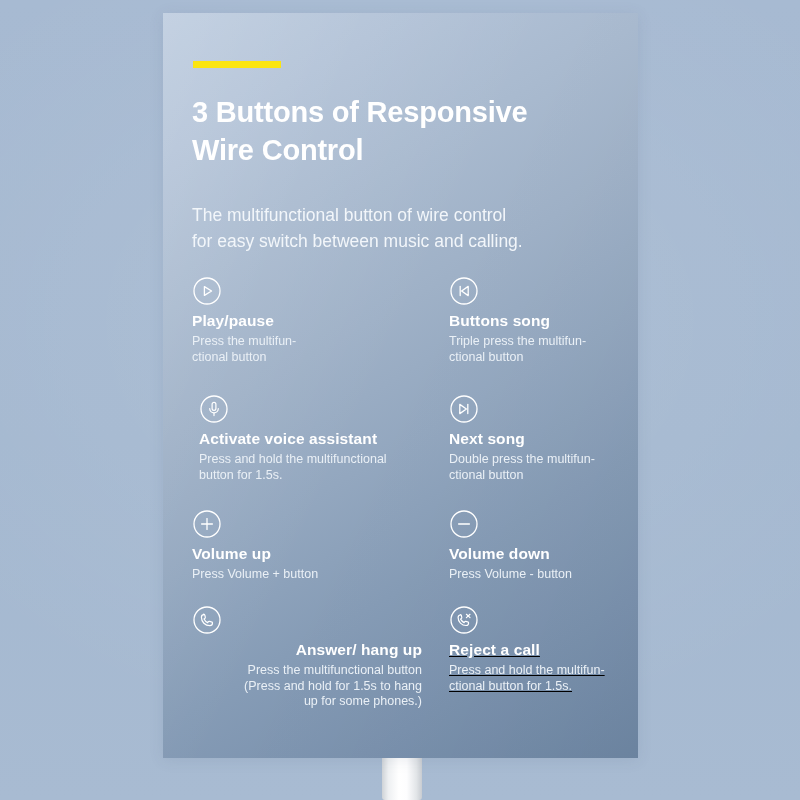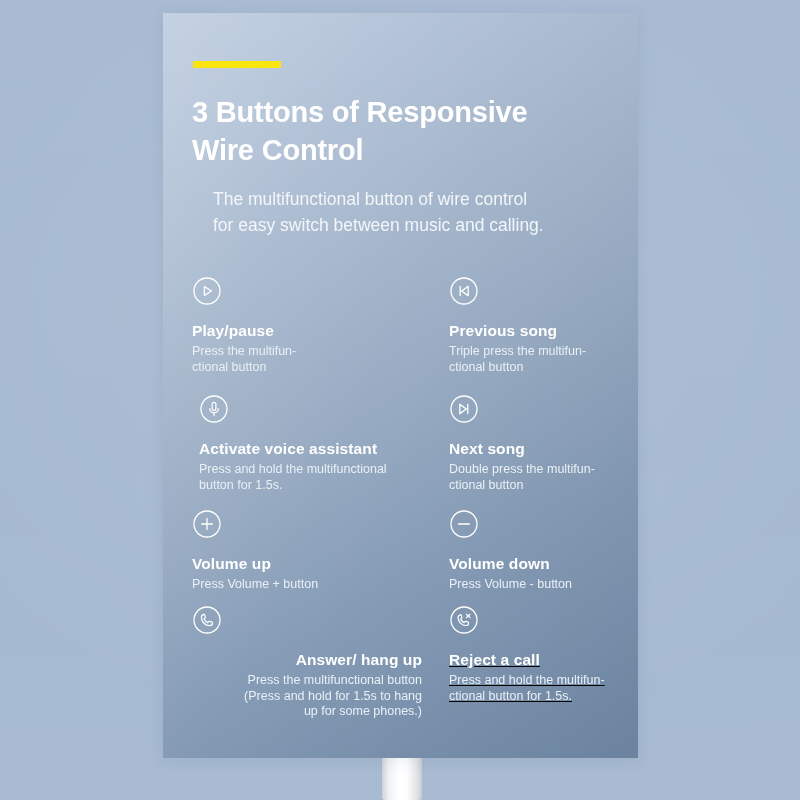--- a/index.html
+++ b/index.html
@@ -65,44 +65,43 @@
   .title{
     position:absolute;left:29px;top:80px;width:420px;
     color:#ffffff;
     font-size:29px;
     font-weight:bold;
     line-height:38px;
     letter-spacing:-0.2px;
   }
 
   .subtitle{
-    position:absolute;left:29px;top:173px;width:430px;
+    position:absolute;left:29px;top:189px;width:430px;
     color:#f2f6fa;
     font-size:17.5px;
     font-weight:400;
     line-height:26px;
     letter-spacing:0px;
-    margin-left:21px;
   }
 
   
   .feature{
     position:absolute;
     width:215px;
   }
   .feature .ic{
     width:30px;height:30px;display:block;
   }
   .feature .ic svg{display:block;}
   .feature .f-title{
     color:#ffffff;
     font-size:15.5px;
     font-weight:bold;
     line-height:20px;
-    margin-top:15px;
+    margin-top:5px;
     letter-spacing:0.1px;
   }
   .feature .f-desc{
     color:#eaf0f6;
     font-size:12.5px;
     font-weight:400;
     line-height:15.5px;
     margin-top:3px;
     letter-spacing:0px;
     white-space:pre-line;
@@ -142,21 +141,21 @@
       </div>
 
       <div class="feature" style="left:286px;top:263px;">
         <span class="ic">
           <svg width="30" height="30" viewBox="0 0 30 30" fill="none">
             <circle cx="15" cy="15" r="13" stroke="#ffffff" stroke-width="1.3"></circle>
             <path d="M19.2 10.4 L12.6 15 L19.2 19.6 Z" stroke="#ffffff" stroke-width="1.3" stroke-linejoin="round" fill="none"></path>
             <line x1="11.2" y1="10.4" x2="11.2" y2="19.6" stroke="#ffffff" stroke-width="1.3" stroke-linecap="round"></line>
           </svg>
         </span>
-        <div class="f-title">Previous song</div>
+        <div class="f-title">Buttons song</div>
         <div class="f-desc">Triple press the multifun-
 ctional button</div>
       </div>
 
       <div class="feature" style="left:36px;top:381px;width:235px;">
         <span class="ic">
           <svg width="30" height="30" viewBox="0 0 30 30" fill="none">
             <circle cx="15" cy="15" r="13" stroke="#ffffff" stroke-width="1.3"></circle>
             <rect x="13.1" y="8.3" width="3.8" height="8" rx="1.9" stroke="#ffffff" stroke-width="1.2"></rect>
             <path d="M10.7 14.6 a4.3 4.3 0 0 0 8.6 0" stroke="#ffffff" stroke-width="1.2" stroke-linecap="round" fill="none"></path>

